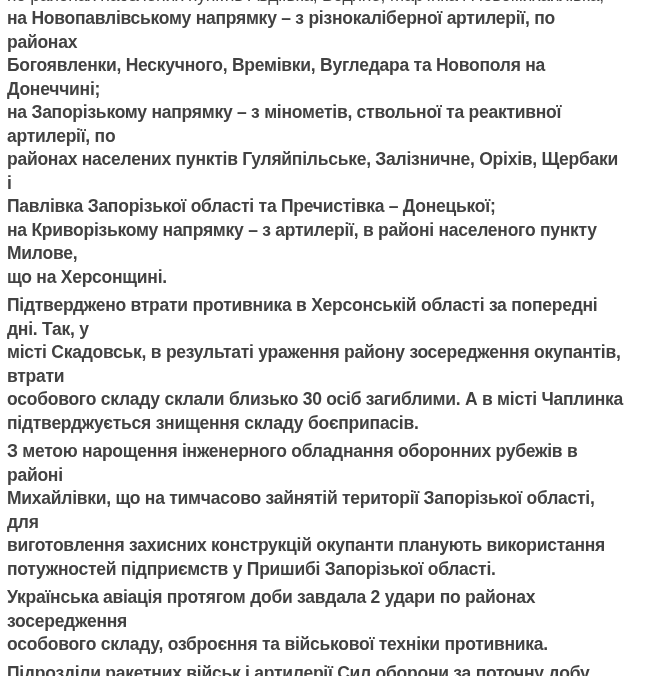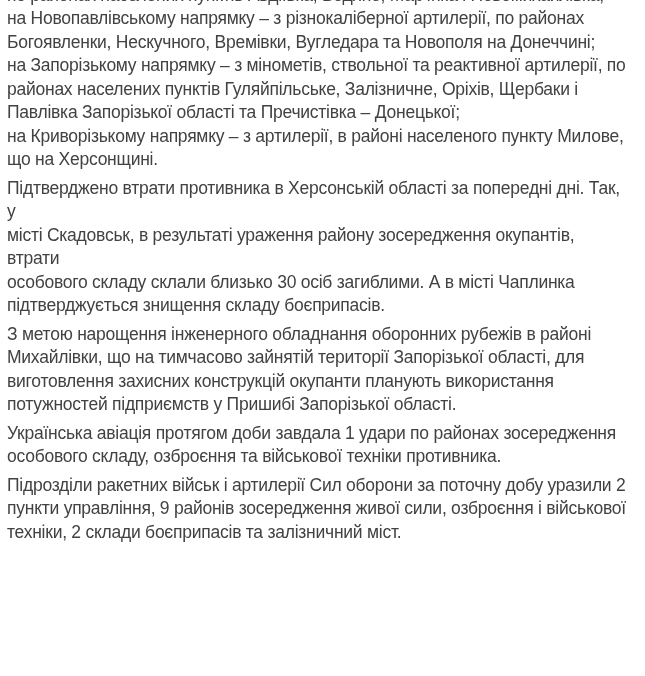--- a/index.html
+++ b/index.html
@@ -30,20 +30,21 @@
   }
   .clipped-line > span {
     display: block;
     line-height: 23.5px;
     margin-top: -16px;
     white-space: nowrap;
   }
   .para {
     margin: 0 0 5px 0;
     white-space: pre-line;
+    font-weight: bold;
   }
   .para:last-child {
     margin-bottom: 0;
   }
 </style>
 </head>
 <body>
 
 <main class="post">
   <div class="clipped-line">
@@ -58,19 +59,19 @@
 на Криворізькому напрямку – з артилерії, в районі населеного пункту Милове,
 що на Херсонщині.</p>
       <p class="para">Підтверджено втрати противника в Херсонській області за попередні дні. Так, у
 місті Скадовськ, в результаті ураження району зосередження окупантів, втрати
 особового складу склали близько 30 осіб загиблими. А в місті Чаплинка
 підтверджується знищення складу боєприпасів.</p>
       <p class="para">З метою нарощення інженерного обладнання оборонних рубежів в районі
 Михайлівки, що на тимчасово зайнятій території Запорізької області, для
 виготовлення захисних конструкцій окупанти планують використання
 потужностей підприємств у Пришибі Запорізької області.</p>
-      <p class="para">Українська авіація протягом доби завдала 1 удари по районах зосередження
+      <p class="para">Українська авіація протягом доби завдала 2 удари по районах зосередження
 особового складу, озброєння та військової техніки противника.</p>
       <p class="para">Підрозділи ракетних військ і артилерії Сил оборони за поточну добу уразили 2
 пункти управління, 9 районів зосередження живої сили, озброєння і військової
 техніки, 2 склади боєприпасів та залізничний міст.</p>
     </div>
 </main>
 
 </body></html>

